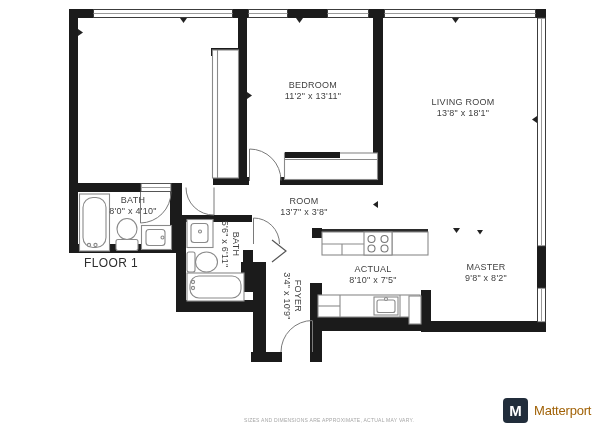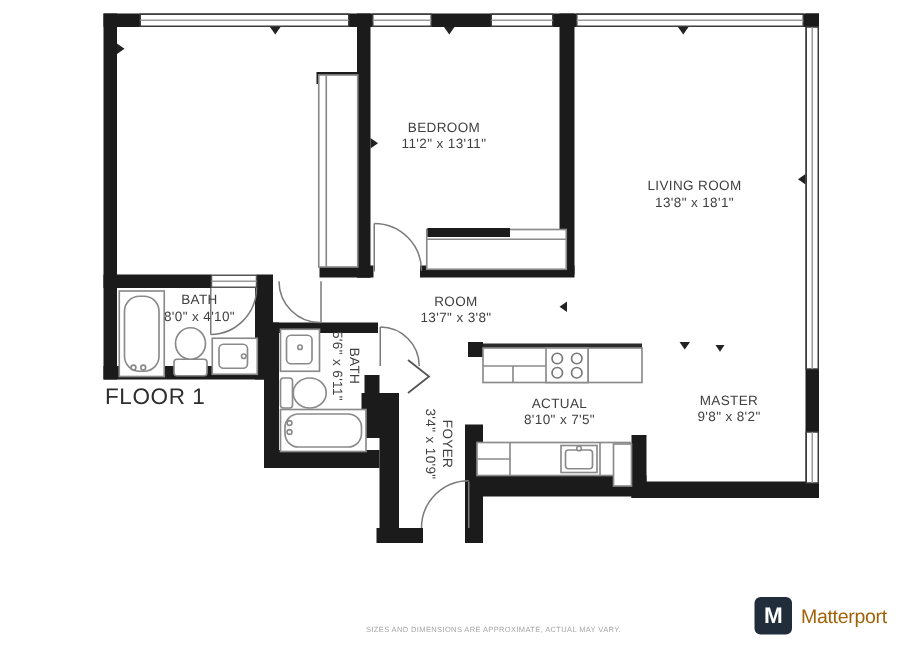--- a/index.html
+++ b/index.html
@@ -5,21 +5,21 @@
   html,body{margin:0;padding:0;background:#fff;}
   #stage{position:relative;width:615px;height:435px;background:#fff;overflow:hidden;
          font-family:"Liberation Sans", sans-serif;}
   #plan-svg{position:absolute;left:0;top:0;}
   .label{position:absolute;transform:translate(-50%,-50%);display:flex;flex-direction:column;
          align-items:center;text-align:center;color:#3f3f3f;font-size:9px;line-height:1.25;
          letter-spacing:.25px;white-space:nowrap;}
   .label.rot{transform:translate(-50%,-50%) rotate(90deg);}
   .rname{font-weight:400;}
   .rdims{font-weight:400;}
-  #floor-label{position:absolute;left:70px;top:256px;font-size:15px;color:#2e2e2e;letter-spacing:.4px;}
+  #floor-label{position:absolute;left:84px;top:256px;font-size:12px;color:#2e2e2e;letter-spacing:.4px;}
   #disclaimer{position:absolute;left:244px;top:417px;font-size:5px;color:#a6a6a6;letter-spacing:.25px;}
   #brand{position:absolute;left:503px;top:398px;display:flex;align-items:center;gap:6px;}
   #brand-icon{width:25px;height:25px;border-radius:4px;background:#212d3b;color:#fff;display:flex;
               align-items:center;justify-content:center;font-size:15px;font-weight:bold;}
   #brand-word{font-size:13px;font-weight:normal;color:#a16207;letter-spacing:-.2px;}
 </style>
 </head>
 <body>
 
 <div id="stage">
@@ -185,25 +185,25 @@
       <path d="M452,18 h7 l-3.5,5 z"></path>
       <path d="M537,116 v7 l-5,-3.5 z"></path>
       <path d="M453,228 h7 l-3.5,5 z"></path>
       <path d="M477,230 h6 l-3,4.5 z"></path>
       <path d="M378,201 v7 l-5,-3.5 z"></path>
       <path d="M247,92 l5,3.5 l-5,3.5 z"></path>
       <path d="M78,29 l5,3.5 l-5,3.5 z"></path>
     </g>
   </svg>
 
-  <div class="label" style="left:296px;top:91px">
+  <div class="label" style="left:313px;top:91px">
     <span class="rname">BEDROOM</span>
     <span class="rdims">11'2" x 13'11"</span>
   </div>
-  <div class="label" style="left:463px;top:130px">
+  <div class="label" style="left:463px;top:108px">
     <span class="rname">LIVING ROOM</span>
     <span class="rdims">13'8" x 18'1"</span>
   </div>
   <div class="label" style="left:133px;top:206px">
     <span class="rname">BATH</span>
     <span class="rdims">8'0" x 4'10"</span>
   </div>
   <div class="label rot" style="left:230px;top:244px">
     <span class="rname">BATH</span>
     <span class="rdims">5'6" x 6'11"</span>

